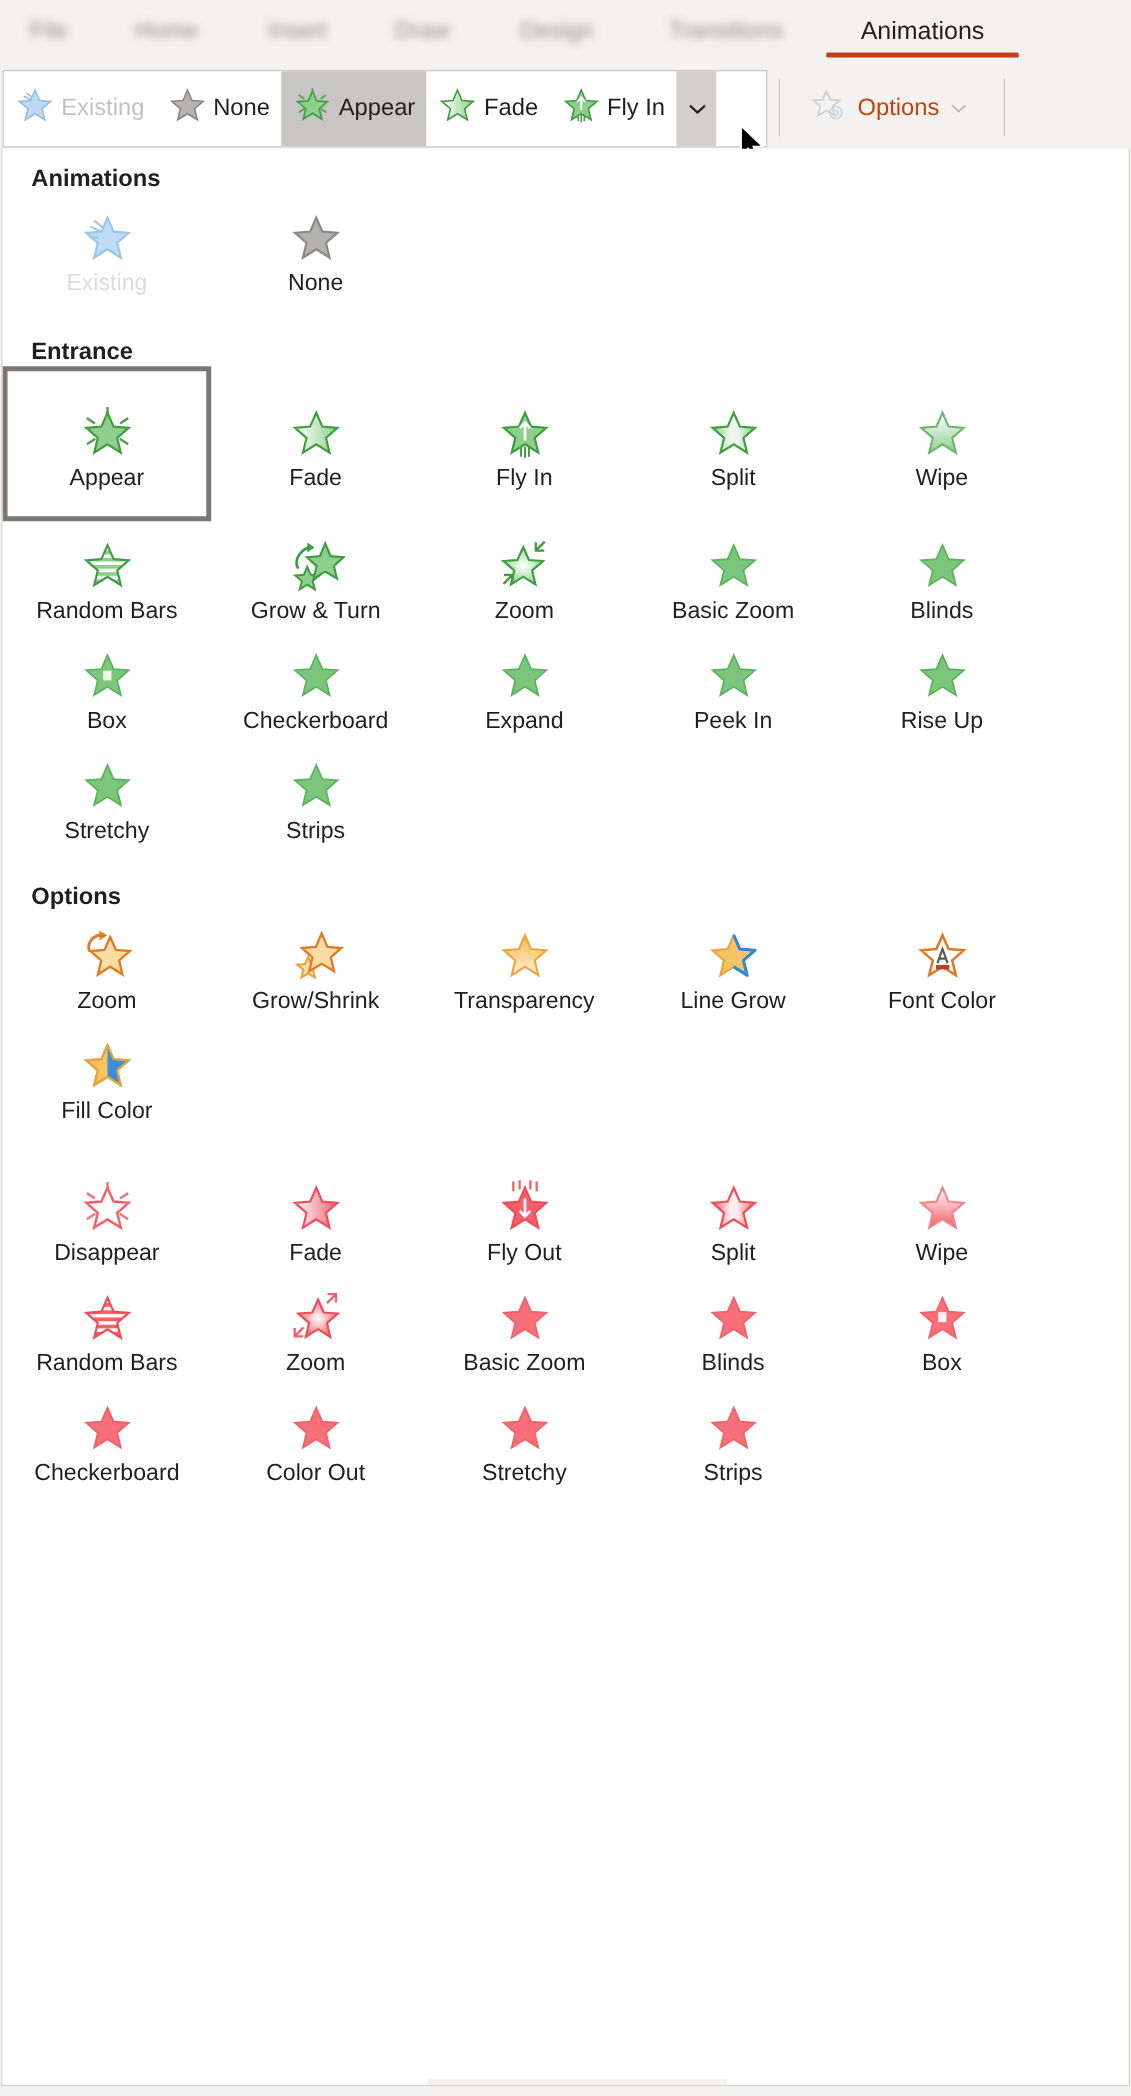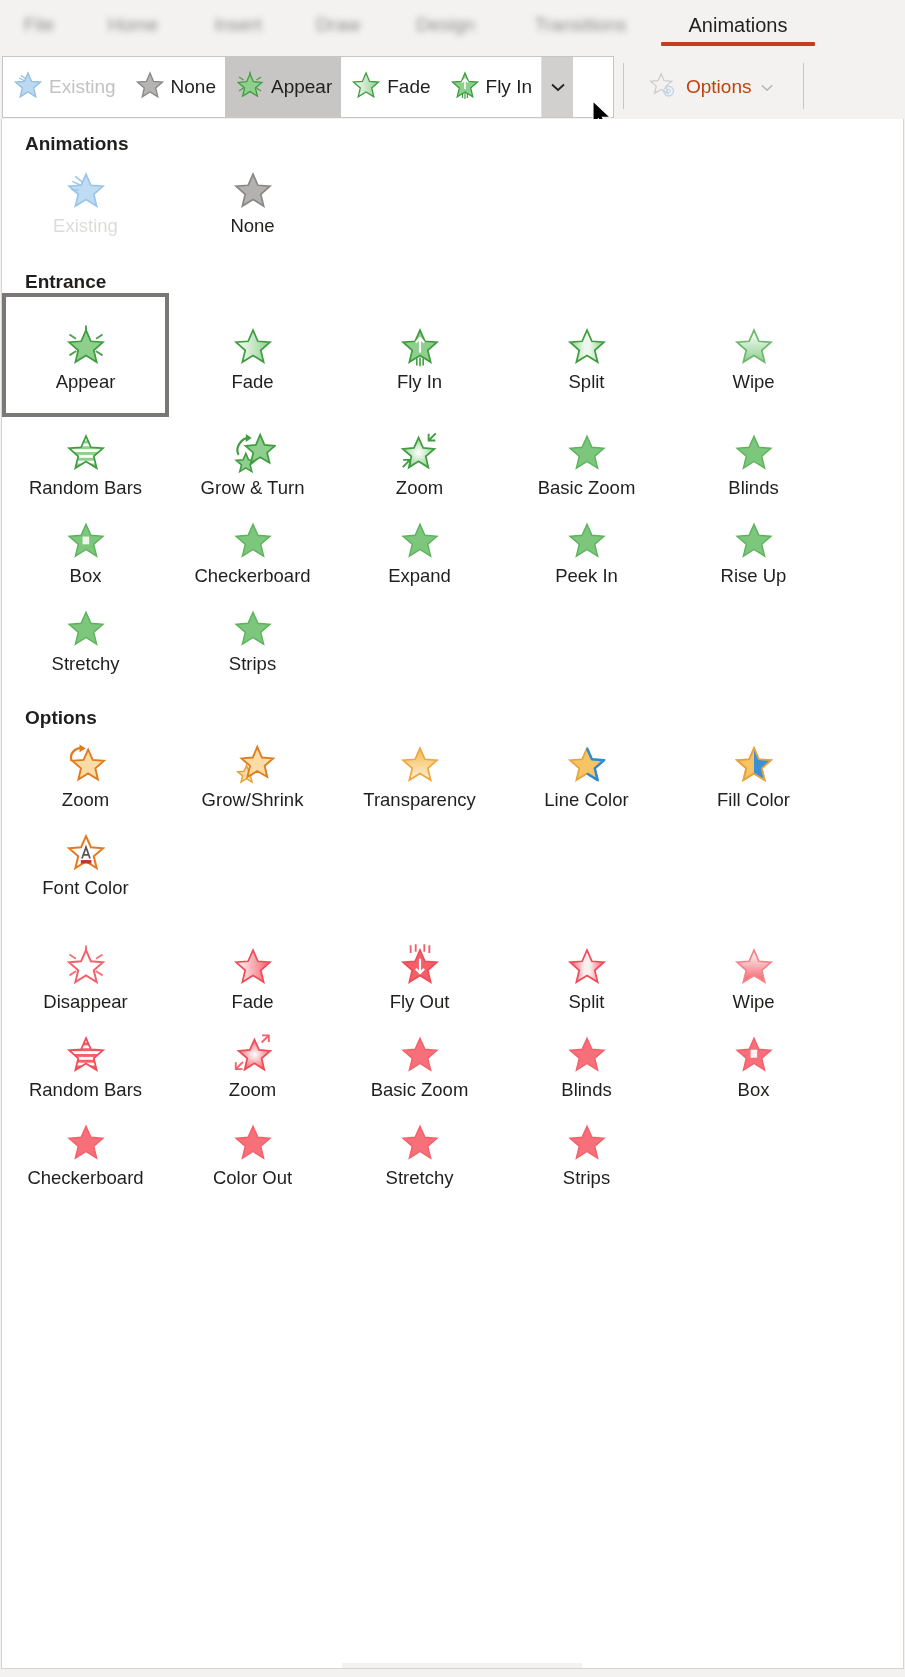--- a/index.html
+++ b/index.html
@@ -469,46 +469,46 @@
           </span>
           <span class="lbl">Transparency</span>
         </div>
         <div class="cell">
           <span class="glyph">
             <svg width="46" height="46" viewBox="0 0 32 32">
               <polygon points="16,5 19.4,12.7 27.8,13.4 21.4,19 23.4,27.2 16,22.6 8.6,27.2 10.6,19 4.2,13.4 12.6,12.7" fill="#f6c464" stroke="#e8a33d" stroke-width="1.2"></polygon>
               <path d="M16,5 L19.4,12.7 L27.8,13.4 L21.4,19 L23.4,27.2 L16,22.6" fill="none" stroke="#2e8ad4" stroke-width="1.7" stroke-linejoin="round"></path>
             </svg>
           </span>
-          <span class="lbl">Line Color</span>
+          <span class="lbl">Line Grow</span>
+        </div>
+        <div class="cell">
+          <span class="glyph">
+            <svg width="46" height="46" viewBox="0 0 32 32">
+              <polygon points="16,5 19.4,12.7 27.8,13.4 21.4,19 23.4,27.2 16,22.6 8.6,27.2 10.6,19 4.2,13.4 12.6,12.7" fill="#ffffff" stroke="#e8781f" stroke-width="1.4"></polygon>
+              <path d="M13.2 20.5 L16 12.6 L18.8 20.5 M14.4 18 L17.6 18" stroke="#5a5654" stroke-width="1.2" fill="none"></path>
+              <rect x="12.4" y="21.6" width="7.4" height="2.4" fill="#c0392b"></rect>
+            </svg>
+          </span>
+          <span class="lbl">Font Color</span>
         </div>
         <div class="cell">
           <span class="glyph">
             <svg width="46" height="46" viewBox="0 0 32 32">
               <defs>
                   <clipPath id="cfc">
                     <polygon points="16,5 19.4,12.7 27.8,13.4 21.4,19 23.4,27.2 16,22.6 8.6,27.2 10.6,19 4.2,13.4 12.6,12.7"></polygon>
                   </clipPath>
                 </defs>
               <polygon points="16,5 19.4,12.7 27.8,13.4 21.4,19 23.4,27.2 16,22.6 8.6,27.2 10.6,19 4.2,13.4 12.6,12.7" fill="#f6c464" stroke="#e8a33d" stroke-width="1.2"></polygon>
               <rect x="16" y="0" width="16" height="32" fill="#3c8fd4" clip-path="url(#cfc)"></rect>
               <polygon points="16,5 19.4,12.7 27.8,13.4 21.4,19 23.4,27.2 16,22.6 8.6,27.2 10.6,19 4.2,13.4 12.6,12.7" fill="none" stroke="#e8a33d" stroke-width="1.2"></polygon>
             </svg>
           </span>
           <span class="lbl">Fill Color</span>
-        </div>
-        <div class="cell">
-          <span class="glyph">
-            <svg width="46" height="46" viewBox="0 0 32 32">
-              <polygon points="16,5 19.4,12.7 27.8,13.4 21.4,19 23.4,27.2 16,22.6 8.6,27.2 10.6,19 4.2,13.4 12.6,12.7" fill="#ffffff" stroke="#e8781f" stroke-width="1.4"></polygon>
-              <path d="M13.2 20.5 L16 12.6 L18.8 20.5 M14.4 18 L17.6 18" stroke="#5a5654" stroke-width="1.2" fill="none"></path>
-              <rect x="12.4" y="21.6" width="7.4" height="2.4" fill="#c0392b"></rect>
-            </svg>
-          </span>
-          <span class="lbl">Font Color</span>
         </div>
       </div>
 
       <div style="height:26px"></div>
       <div class="grid">
 
         <div class="cell">
           <span class="glyph">
             <svg width="46" height="46" viewBox="0 0 32 32">
               <path d="M4.5 8 L9 11 M4.5 22.5 L9.2 19.5 M27.5 8 L23 11 M27.5 22.5 L22.8 19.5 M16 1.8 L16 5.5" stroke="#f4737c" stroke-width="1.35" fill="none"></path>

